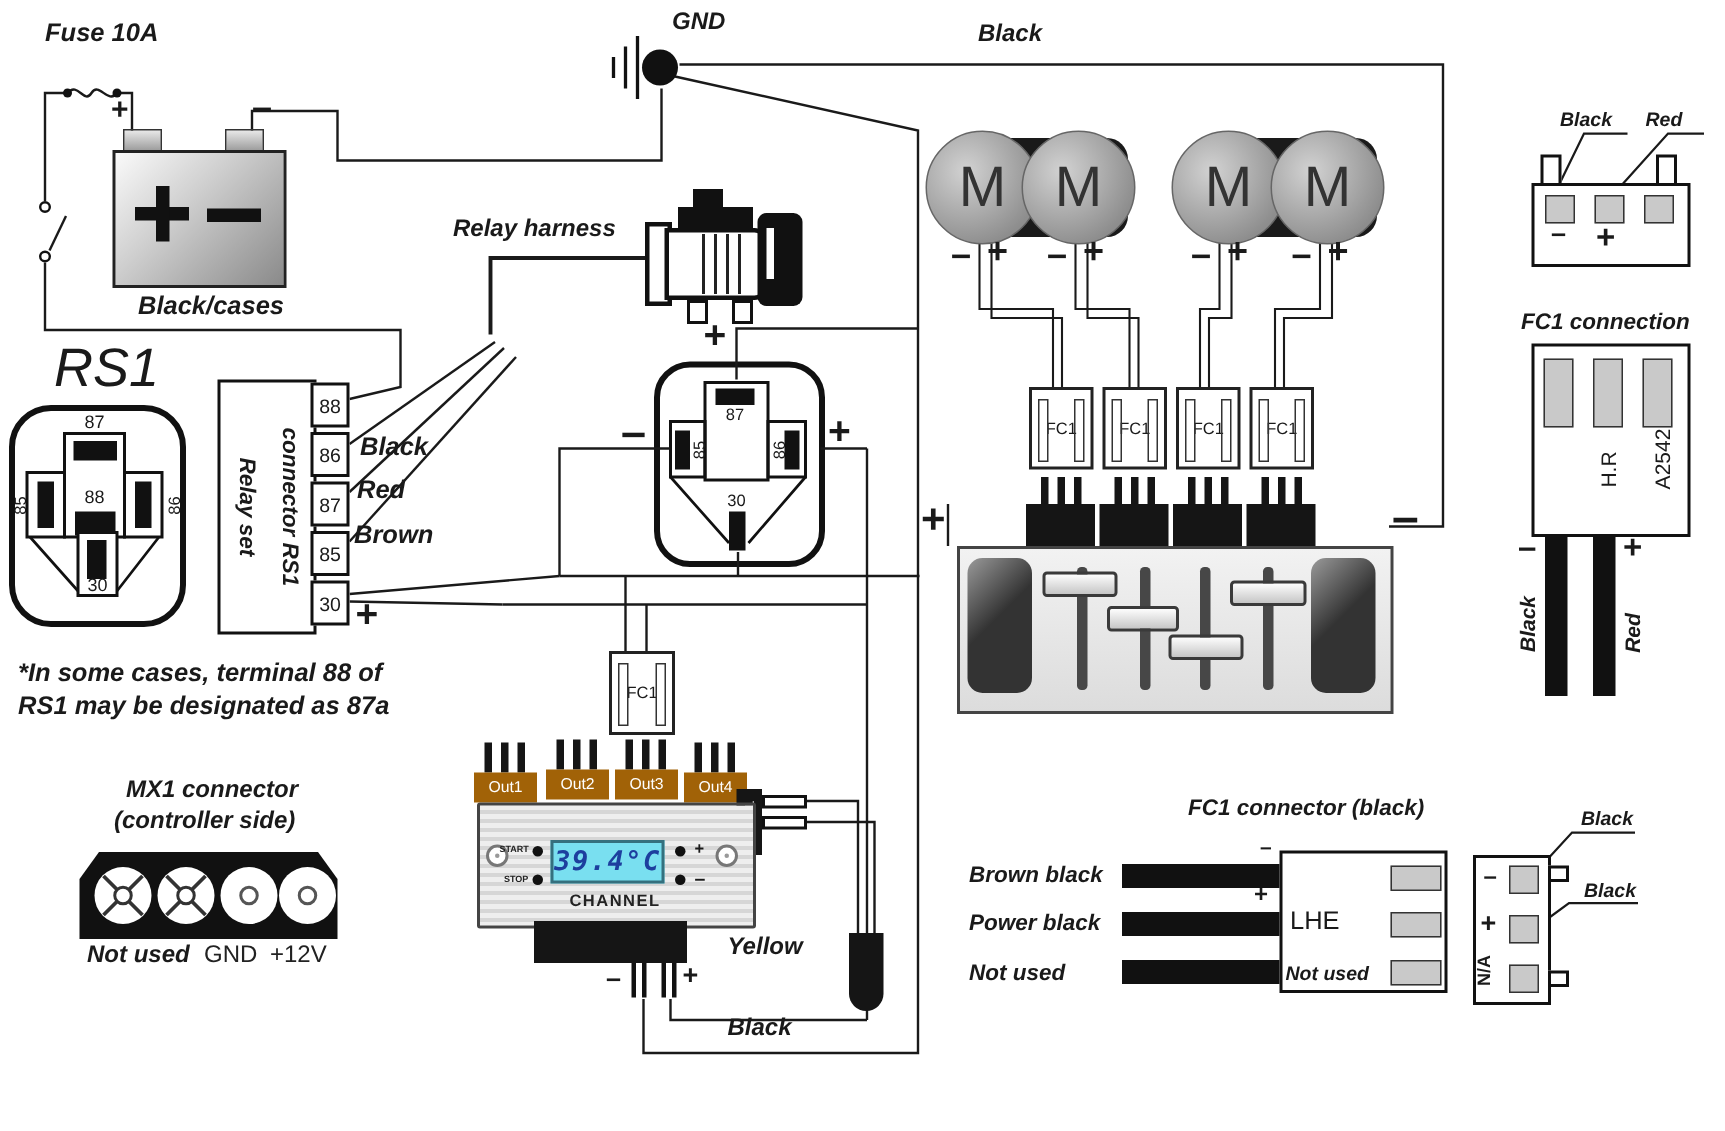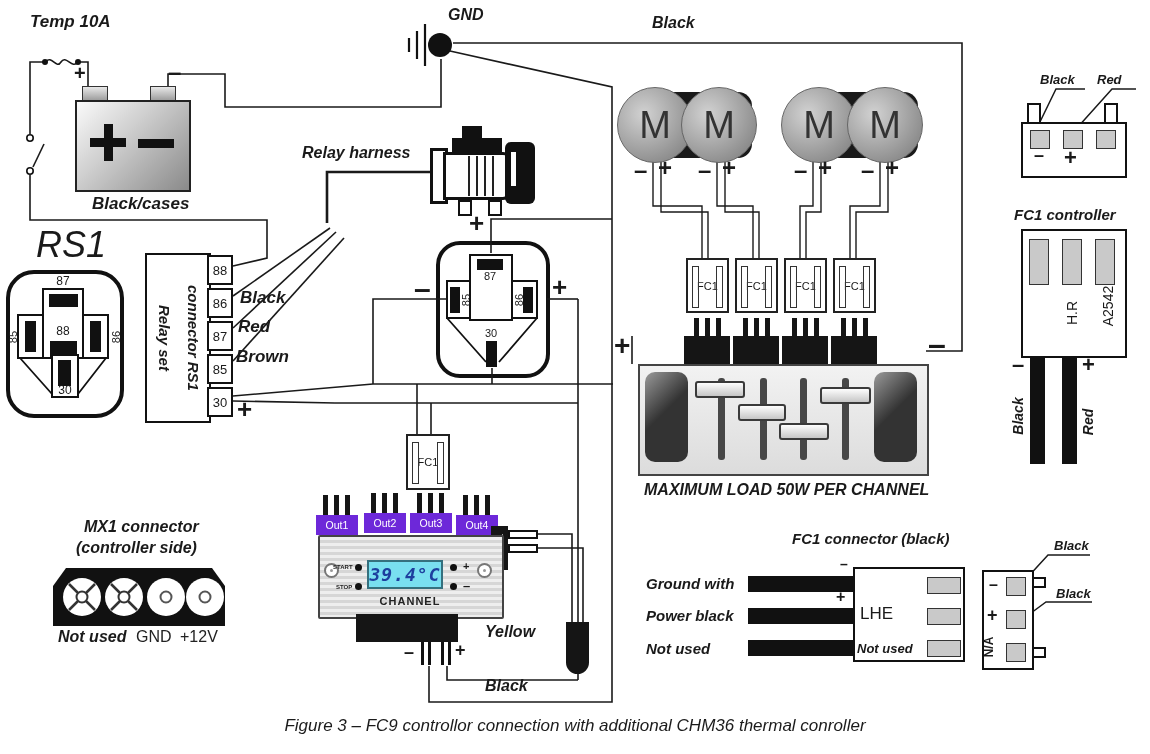--- a/index.html
+++ b/index.html
@@ -30,21 +30,21 @@
   .motor{width:76px;height:76px;border-radius:50%;border:1px solid #666;
          background:radial-gradient(circle at 35% 35%,#d2d2d2,#8d8d8d 75%);
          display:flex;align-items:center;justify-content:center;font-size:38px;color:#333;box-sizing:border-box;}
   .pm{font-weight:bold;font-size:24px;}
   
   .module{background:linear-gradient(#f2f2f2,#dcdcdc);border:2px solid #444;}
   .pad{background:linear-gradient(135deg,#9a9a9a,#333 45%);border-radius:10px;}
   .track{background:#474747;border-radius:3px;}
   .handle{background:linear-gradient(#fdfdfd,#c6c6c6);border:2px solid #3a3a3a;border-radius:3px;box-sizing:border-box;}
   
-  .outblk{width:42px;height:20px;background:#6d28d9;color:#fff;font-size:10.5px;display:flex;
+  .outblk{width:42px;height:20px;background:#a16207;color:#fff;font-size:10.5px;display:flex;
           align-items:center;justify-content:center;}
   .cpin{width:5px;height:20px;background:#151515;}
   .ctrl-body{background:repeating-linear-gradient(180deg,#eeeeee 0 3px,#d6d6d6 3px 6px);
              border:2px solid #444;border-radius:2px;}
   .hole{width:15px;height:15px;border-radius:50%;background:#fff;border:2px solid #777;box-sizing:border-box;}
   .hole::after{content:"";position:absolute;left:4px;top:4px;width:3px;height:3px;border-radius:50%;background:#999;}
   .lcd{border:2px solid #35707e;display:flex;align-items:center;justify-content:center;
        font-family:"DejaVu Sans Mono",monospace;font-weight:bold;font-style:italic;
        font-size:18px;letter-spacing:1px;box-sizing:border-box;}
   .dot{width:7px;height:7px;border-radius:50%;background:#111;}
@@ -164,33 +164,35 @@
       <path d="M1136,89 H1112 L1077,128" stroke="#1a1a1a" stroke-width="1.5" fill="none"></path>
       <path d="M1056,273 V351 M1089,273 V351" stroke="#1a1a1a" stroke-width="1.4" fill="none"></path>
       <path d="M1032,345 L1044,303 M1044,303 l-8,5 M1044,303 l-1,10" stroke="#1a1a1a" stroke-width="1.6" fill="none"></path>
       <path d="M861,593 L903,586 M903,586 l-9,-3 M903,586 l-8,6" stroke="#1a1a1a" stroke-width="1.8" fill="none"></path>
       <path d="M857,602 H933 M857,642 H933" stroke="#1a1a1a" stroke-width="1.4" fill="none"></path>
       <path d="M1090,555 H1048 L1026,579" stroke="#1a1a1a" stroke-width="1.5" fill="none"></path>
       <path d="M1092,602 H1046 L1027,616" stroke="#1a1a1a" stroke-width="1.5" fill="none"></path>
     </g>
   </svg>
 
-  <div class="abs it" style="left:30px;top:12px;font-size:17px;">Temp 10A</div>
+  <div class="abs it" style="left:30px;top:12px;font-size:17px;">Fuse 10A</div>
   <div class="abs batt-term" style="left:82px;top:86px;width:24px;height:16px;"></div>
   <div class="abs batt-term" style="left:150px;top:86px;width:24px;height:16px;"></div>
   <div class="abs" style="left:74px;top:62px;font-size:20px;font-weight:bold;">+</div>
   <div class="abs" style="left:168px;top:58px;font-size:24px;font-weight:bold;">–</div>
   <div class="abs battery" style="left:75px;top:100px;width:112px;height:88px;"></div>
   <div class="abs bar" style="left:90px;top:138px;width:36px;height:9px;"></div>
   <div class="abs bar" style="left:104px;top:124px;width:9px;height:37px;"></div>
   <div class="abs bar" style="left:138px;top:139px;width:36px;height:9px;"></div>
   <div class="abs it" style="left:92px;top:194px;font-size:17px;">Black/cases</div>
 
   <div class="abs" style="left:36px;top:224px;font-size:36px;font-style:italic;font-weight:500;">RS1</div>
   <div class="abs it" style="left:12px;top:438px;font-size:17px;line-height:22px;">
+    <div>*In some cases, terminal 88 of</div>
+    <div>RS1 may be designated as 87a</div>
   </div>
 
   <div class="abs relayset-box" style="left:145px;top:253px;width:62px;height:166px;">
     <div class="vcols">
       <div>Relay set</div>
       <div>connector RS1</div>
     </div>
   </div>
   <div class="abs term" style="left:207px;top:255px;">88</div>
   <div class="abs term" style="left:207px;top:288px;">86</div>
@@ -284,34 +286,33 @@
   <div class="abs pad" style="left:645px;top:372px;width:43px;height:90px;"></div>
   <div class="abs pad" style="left:874px;top:372px;width:43px;height:90px;"></div>
   <div class="abs track" style="left:718px;top:378px;width:7px;height:82px;"></div>
   <div class="abs track" style="left:760px;top:378px;width:7px;height:82px;"></div>
   <div class="abs track" style="left:800px;top:378px;width:7px;height:82px;"></div>
   <div class="abs track" style="left:842px;top:378px;width:7px;height:82px;"></div>
   <div class="abs handle" style="left:695px;top:381px;width:50px;height:17px;"></div>
   <div class="abs handle" style="left:738px;top:404px;width:48px;height:17px;"></div>
   <div class="abs handle" style="left:779px;top:423px;width:50px;height:17px;"></div>
   <div class="abs handle" style="left:820px;top:387px;width:51px;height:17px;"></div>
-  <div class="abs it" style="left:644px;top:481px;font-size:16px;">MAXIMUM LOAD 50W PER CHANNEL</div>
 
   <div class="abs it" style="left:1040px;top:72px;font-size:13px;">Black</div>
   <div class="abs it" style="left:1097px;top:72px;font-size:13px;">Red</div>
   <div class="abs tab" style="left:1027px;top:103px;width:14px;height:21px;"></div>
   <div class="abs tab" style="left:1104px;top:103px;width:14px;height:21px;"></div>
   <div class="abs whitebox" style="left:1021px;top:122px;width:106px;height:56px;"></div>
   <div class="abs pin" style="left: 1030px; top: 130px; width: 20px; height: 19px; background: rgb(201, 201, 201);"></div>
   <div class="abs pin" style="left: 1063px; top: 130px; width: 20px; height: 19px; background: rgb(201, 201, 201);"></div>
   <div class="abs pin" style="left: 1096px; top: 130px; width: 20px; height: 19px; background: rgb(201, 201, 201);"></div>
   <div class="abs" style="left:1034px;top:145px;font-size:18px;font-weight:bold;">–</div>
   <div class="abs" style="left:1064px;top:145px;font-size:22px;font-weight:bold;">+</div>
 
-  <div class="abs it" style="left:1014px;top:206px;font-size:15px;">FC1 controller</div>
+  <div class="abs it" style="left:1014px;top:206px;font-size:15px;">FC1 connection</div>
   <div class="abs whitebox" style="left:1021px;top:229px;width:106px;height:129px;"></div>
   <div class="abs pin" style="left: 1029px; top: 239px; width: 20px; height: 46px; background: rgb(201, 201, 201);"></div>
   <div class="abs pin" style="left: 1062px; top: 239px; width: 20px; height: 46px; background: rgb(201, 201, 201);"></div>
   <div class="abs pin" style="left: 1095px; top: 239px; width: 20px; height: 46px; background: rgb(201, 201, 201);"></div>
   <div class="abs rot" style="left:1054px;top:305px;width:36px;height:16px;font-size:14px;text-align:center;">H.R</div>
   <div class="abs rot" style="left:1085px;top:298px;width:46px;height:16px;font-size:14px;text-align:center;">A2542</div>
   <div class="abs thickwire" style="left:1030px;top:358px;width:15px;height:106px;"></div>
   <div class="abs thickwire" style="left:1062px;top:358px;width:15px;height:106px;"></div>
   <div class="abs" style="left:1012px;top:352px;font-size:22px;font-weight:bold;">–</div>
   <div class="abs" style="left:1082px;top:352px;font-size:22px;font-weight:bold;">+</div>
@@ -370,21 +371,21 @@
   <div class="abs blkpin" style="left:421px;top:642px;width:10px;height:23px;border-left:3px solid #111;border-right:3px solid #111;background:#fff;box-sizing:border-box;"></div>
   <div class="abs blkpin" style="left:441px;top:642px;width:10px;height:23px;border-left:3px solid #111;border-right:3px solid #111;background:#fff;box-sizing:border-box;"></div>
   <div class="abs" style="left:404px;top:642px;font-size:18px;font-weight:bold;">–</div>
   <div class="abs" style="left:455px;top:640px;font-size:18px;font-weight:bold;">+</div>
 
   <div class="abs sensor" style="left:566px;top:622px;width:23px;height:52px;"></div>
   <div class="abs it" style="left:485px;top:623px;font-size:16px;">Yellow</div>
   <div class="abs it" style="left:485px;top:677px;font-size:16px;">Black</div>
 
   <div class="abs it" style="left:792px;top:530px;font-size:15px;">FC1 connector (black)</div>
-  <div class="abs it" style="left:646px;top:575px;font-size:15px;">Ground with</div>
+  <div class="abs it" style="left:646px;top:575px;font-size:15px;">Brown black</div>
   <div class="abs it" style="left:646px;top:607px;font-size:15px;">Power black</div>
   <div class="abs it" style="left:646px;top:640px;font-size:15px;">Not used</div>
   <div class="abs thickwire" style="left:748px;top:576px;width:107px;height:16px;"></div>
   <div class="abs thickwire" style="left:748px;top:608px;width:107px;height:16px;"></div>
   <div class="abs thickwire" style="left:748px;top:640px;width:107px;height:16px;"></div>
   <div class="abs" style="left:840px;top:556px;font-size:14px;font-weight:bold;">–</div>
   <div class="abs" style="left:836px;top:588px;font-size:16px;font-weight:bold;">+</div>
   <div class="abs whitebox" style="left:853px;top:567px;width:112px;height:95px;"></div>
   <div class="abs" style="left:860px;top:604px;font-size:17px;">LHE</div>
   <div class="abs it" style="left:857px;top:641px;font-size:13px;">Not used</div>
@@ -397,15 +398,14 @@
   <div class="abs whitebox" style="left:982px;top:570px;width:52px;height:100px;"></div>
   <div class="abs pin" style="left: 1006px; top: 577px; width: 20px; height: 19px; background: rgb(201, 201, 201);"></div>
   <div class="abs pin" style="left: 1006px; top: 610px; width: 20px; height: 19px; background: rgb(201, 201, 201);"></div>
   <div class="abs pin" style="left: 1006px; top: 643px; width: 20px; height: 19px; background: rgb(201, 201, 201);"></div>
   <div class="abs" style="left:989px;top:576px;font-size:16px;font-weight:bold;">–</div>
   <div class="abs" style="left:987px;top:605px;font-size:18px;font-weight:bold;">+</div>
   <div class="abs rot" style="left:974px;top:640px;width:30px;height:14px;font-size:12px;font-weight:bold;text-align:center;">N/A</div>
   <div class="abs tab" style="left:1032px;top:577px;width:14px;height:11px;"></div>
   <div class="abs tab" style="left:1032px;top:647px;width:14px;height:11px;"></div>
 
-  <div class="abs" style="left:100px;top:716px;width:950px;text-align:center;font-style:italic;font-size:17px;color:#1b1b1b;">Figure 3 – FC9 controllor connection with additional CHM36 thermal conroller</div>
 
 </div>
 
 </body></html>

